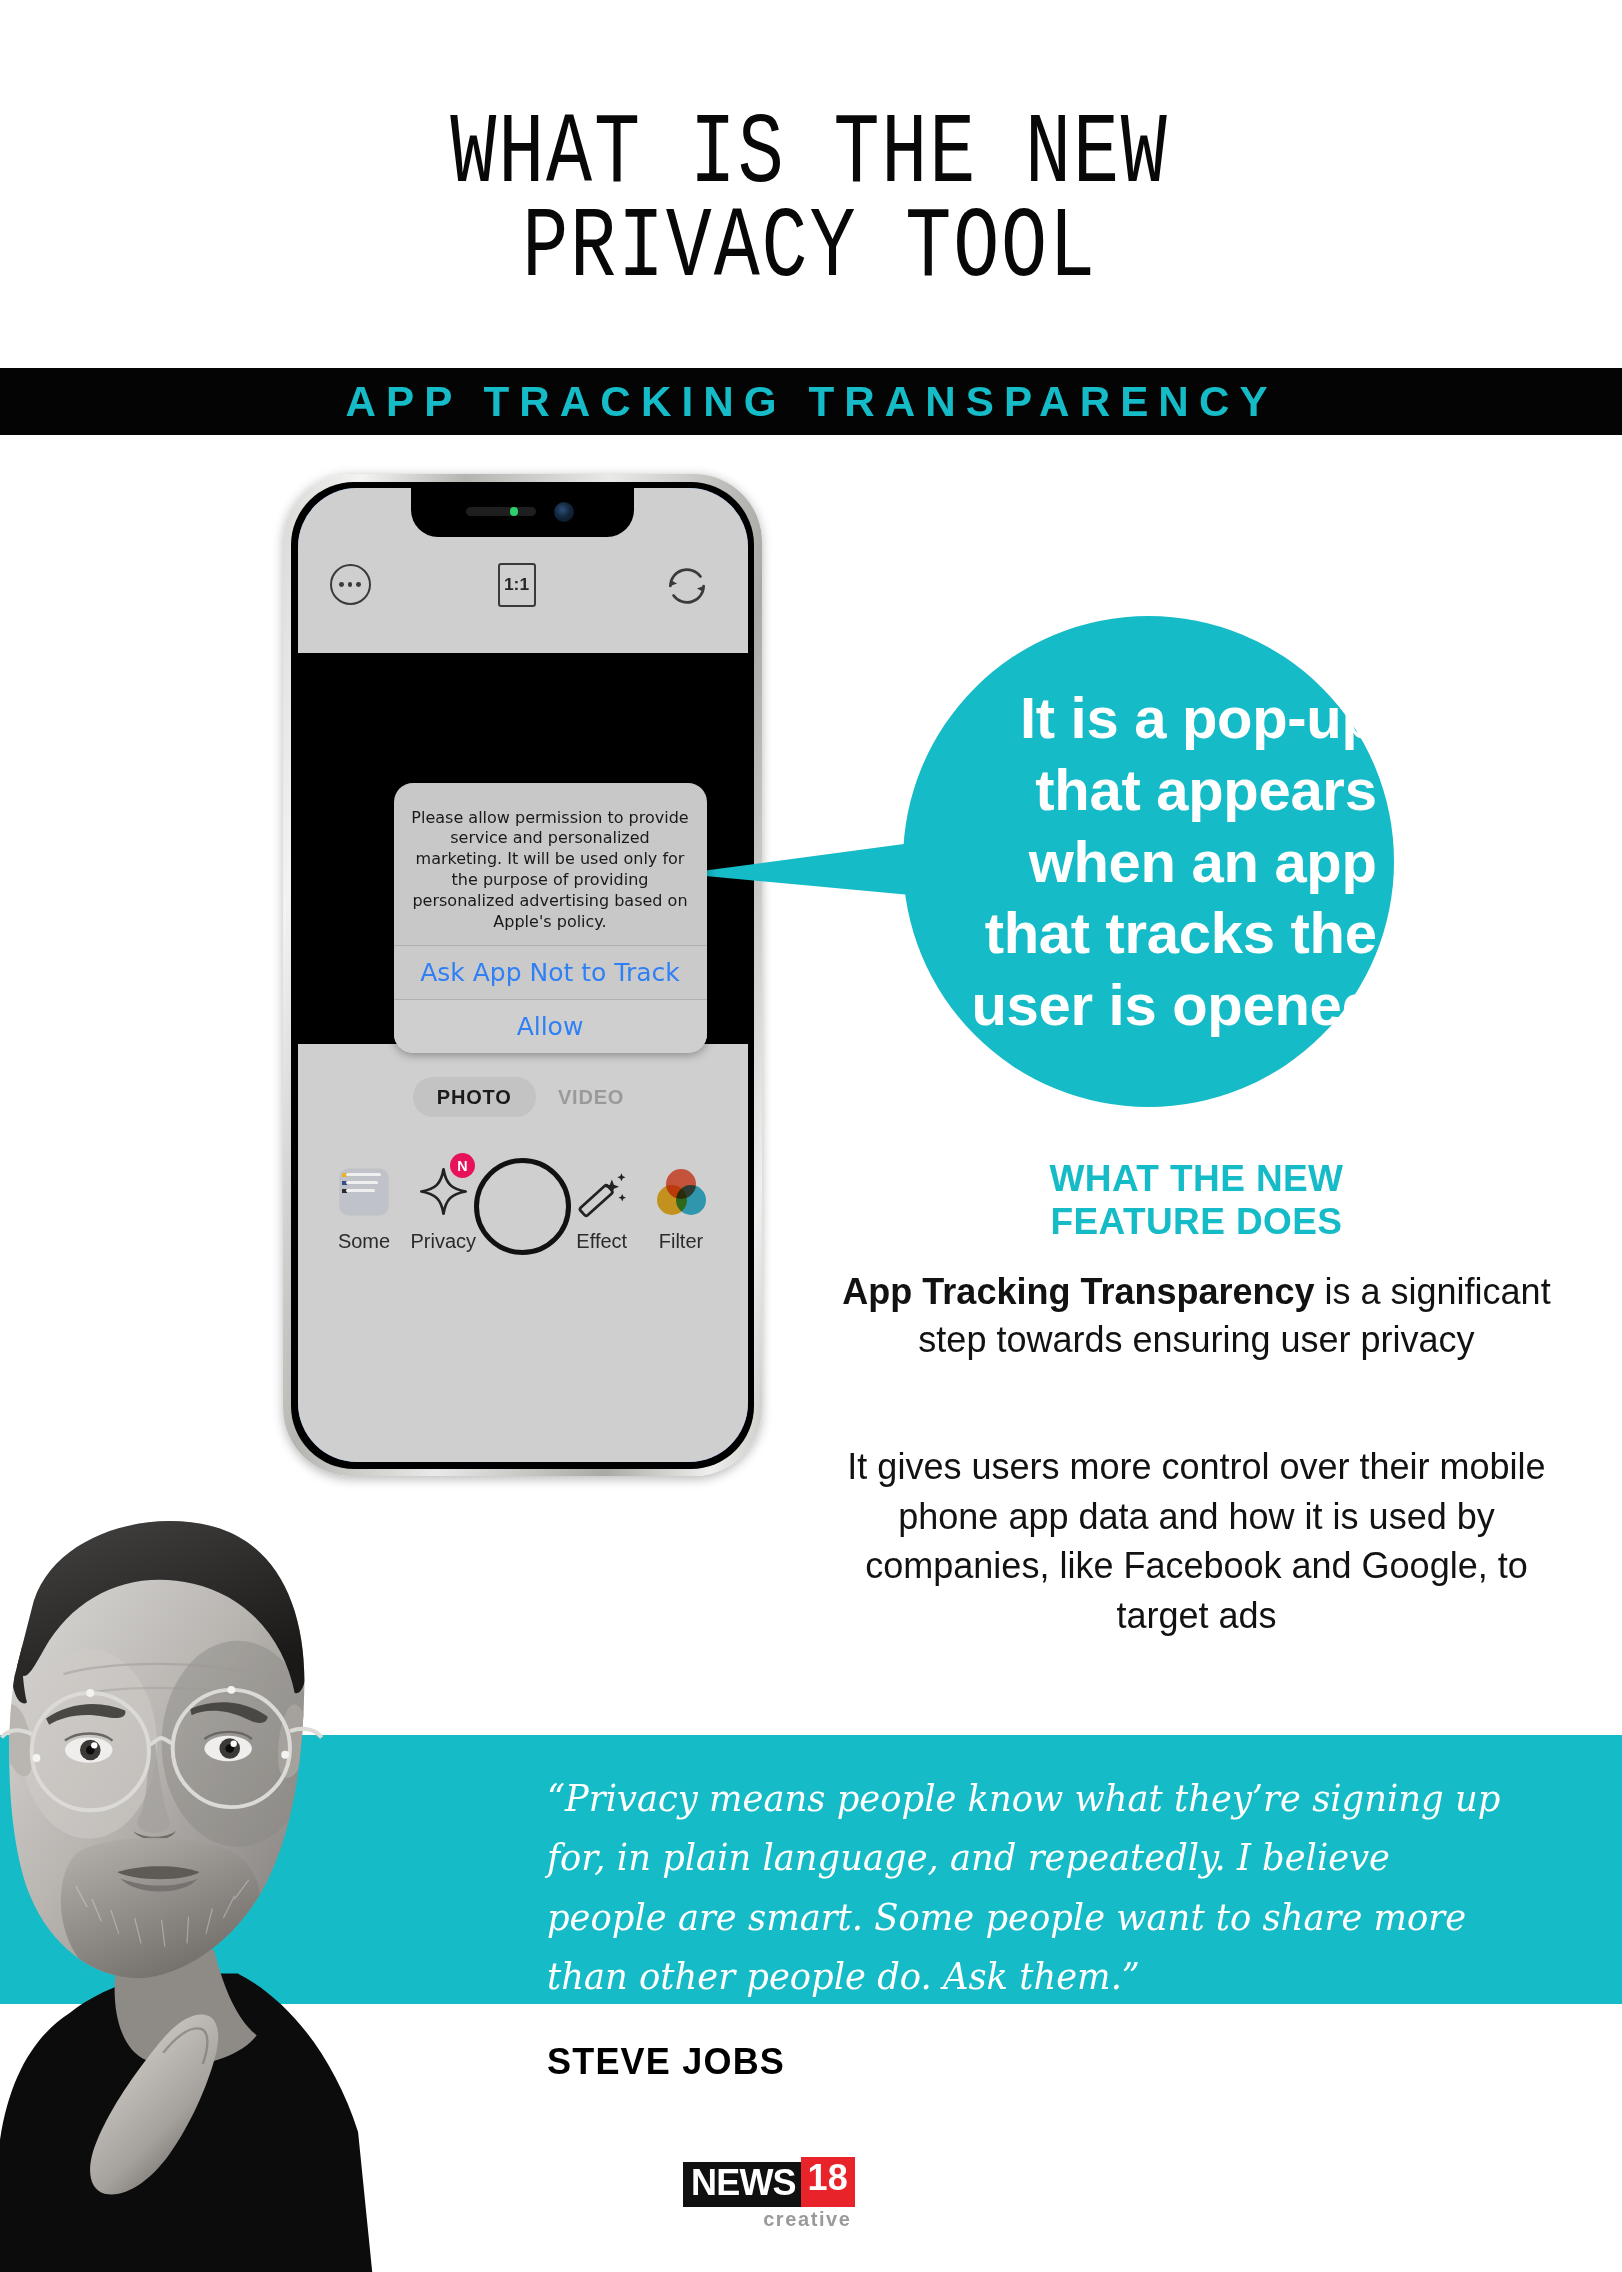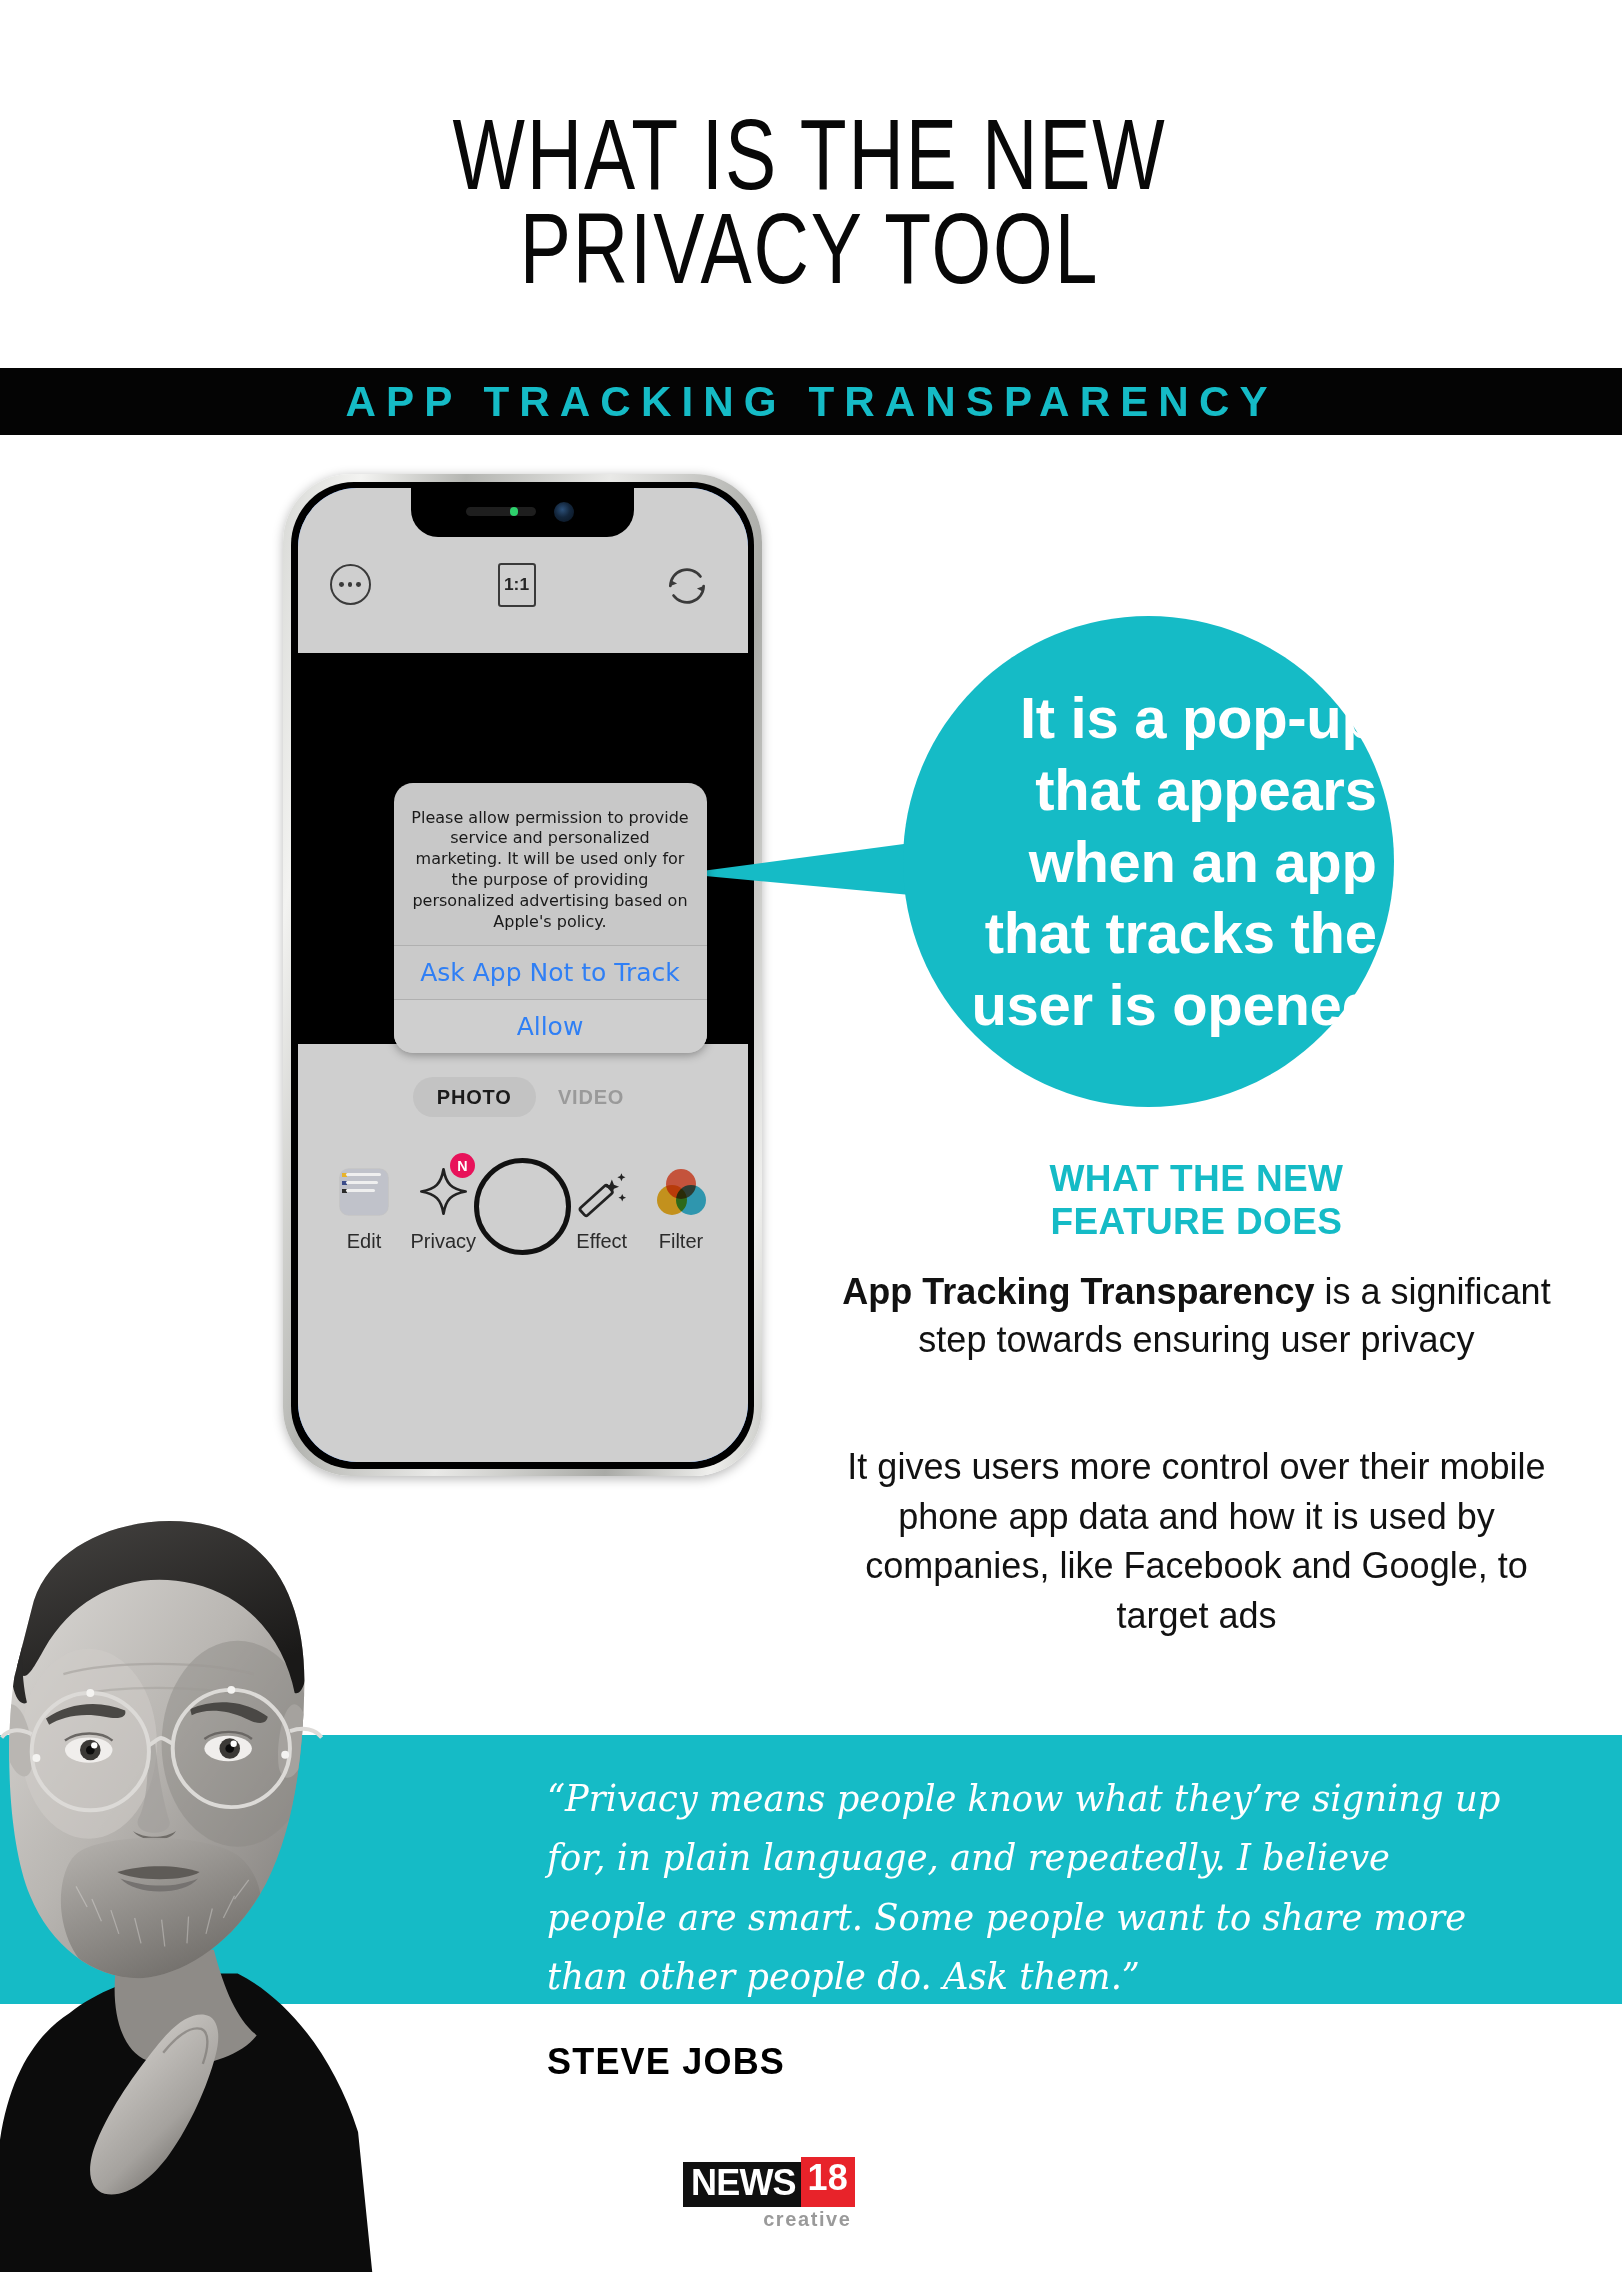--- a/index.html
+++ b/index.html
@@ -8,21 +8,21 @@
     background:#ffffff;
     font-family:"Liberation Sans", sans-serif;
     position:relative;
     overflow:hidden;
   }
 
   
   .headline{
     position:absolute; left:0; top:105px; width:1619px;
     text-align:center;
-    font-family:Liberation Sans, sans-serif;
+    font-family:Liberation Mono, monospace;
     color:#080808;
     line-height:0.98;
   }
   .headline .l1{
     display:block;
     font-size:101px;
     letter-spacing:2.4px;
     transform:scaleX(0.76);
     transform-origin:center top;
     font-weight:400;
@@ -351,21 +351,21 @@
           <div class="glyph">
             <div class="edit-card">
               <div class="sq" style="top:4px;background:#e8b32a;"></div>
               <div class="ln" style="top:4px;width:35px;background:#efefef;"></div>
               <div class="sq" style="top:12px;background:#3b4c8a;"></div>
               <div class="ln" style="top:12px;width:32px;background:#efefef;"></div>
               <div class="sq" style="top:20px;background:#2b2b2b;"></div>
               <div class="ln" style="top:20px;width:28.5px;background:#efefef;"></div>
             </div>
           </div>
-          <div class="lbl">Edit</div>
+          <div class="lbl">Some</div>
         </div>
 
         <div class="tool">
           <div class="glyph">
             <svg width="57" height="57" viewBox="0 0 72 72">
               <path d="M36,8 C39,26 46,33 64,36 C46,39 39,46 36,64 C33,46 26,39 8,36 C26,33 33,26 36,8 Z" fill="none" stroke="#222" stroke-width="3.4" stroke-linejoin="round"></path>
             </svg>
             <div class="badge-n">N</div>
           </div>
           <div class="lbl">Privacy</div>

